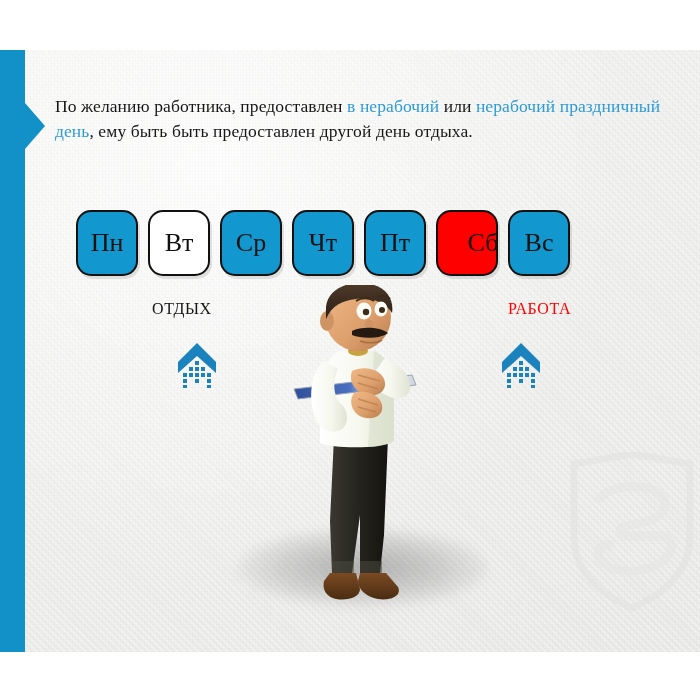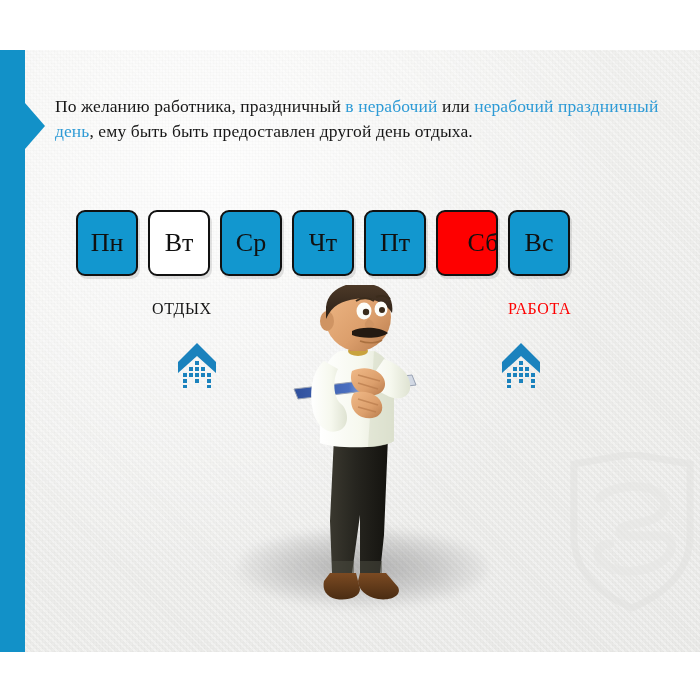--- a/index.html
+++ b/index.html
@@ -97,21 +97,21 @@
     left: 76px;
     top: 160px;
     display: flex;
     gap: 10px;
     z-index: 4;
   }
   .day-box {
     width: 62px;
     height: 66px;
     border: 2px solid #111111;
-    border-radius: 9px;
+    border-radius: 15px;
     display: flex;
     align-items: center;
     justify-content: center;
     font-family: "Liberation Serif", serif;
     font-size: 26px;
     color: #111111;
     background: #1297cf;
     box-shadow: 2px 3px 0 rgba(0,0,0,.10);
   }
   .day-box.rest  { background: #ffffff; }
@@ -172,21 +172,21 @@
     <div id="accent-tab"></div>
 
     <svg id="watermark" viewBox="0 0 132 160">
       <path d="M8 12 L66 2 L124 12 L124 84 C124 120 98 142 66 156 C34 142 8 120 8 84 Z" fill="none" stroke="#e2e2e0" stroke-width="7"></path>
       <path d="M34 46 C46 32 84 30 96 44 C104 54 96 66 78 70 L60 74
                C52 76 52 82 60 84 L96 84 C104 84 108 92 104 100
                C94 120 52 126 36 110 C28 102 32 92 44 92" fill="none" stroke="#e6e6e4" stroke-width="9" stroke-linecap="round"></path>
     </svg>
 
     <div id="paragraph">
-      <span>По желанию работника, праздничный </span><span class="hl">в нерабочий</span><span> или </span><span class="hl">нерабочий праздничный день</span><span>, ему быть быть предоставлен другой день отдыха.</span>
+      <span>По желанию работника, предоставлен </span><span class="hl">в нерабочий</span><span> или </span><span class="hl">нерабочий праздничный день</span><span>, ему быть быть предоставлен другой день отдыха.</span>
     </div>
 
     <div id="week-strip">
       <div class="day-box">Пн</div>
       <div class="day-box rest">Вт</div>
       <div class="day-box">Ср</div>
       <div class="day-box">Чт</div>
       <div class="day-box">Пт</div>
       <div class="day-box work">Сб</div>
       <div class="day-box">Вс</div>

